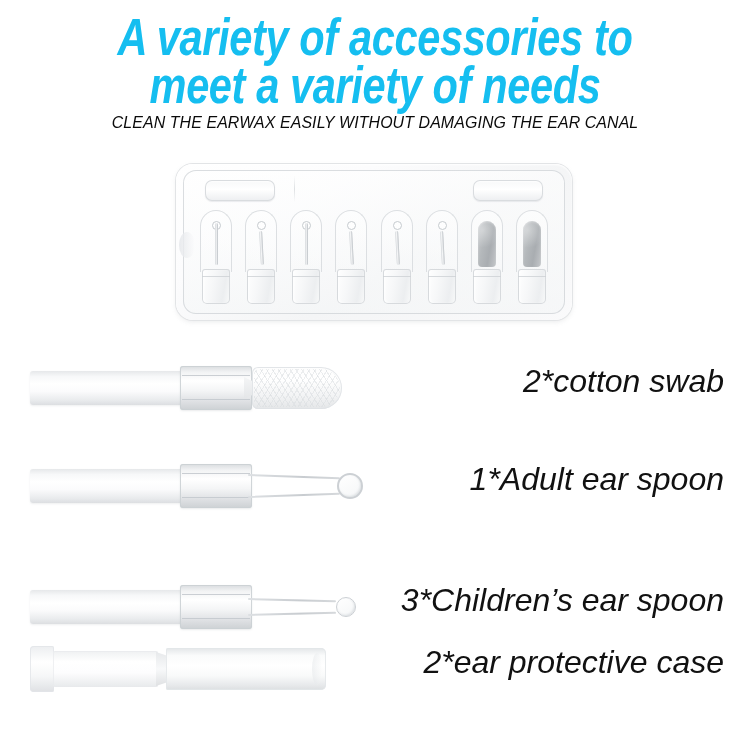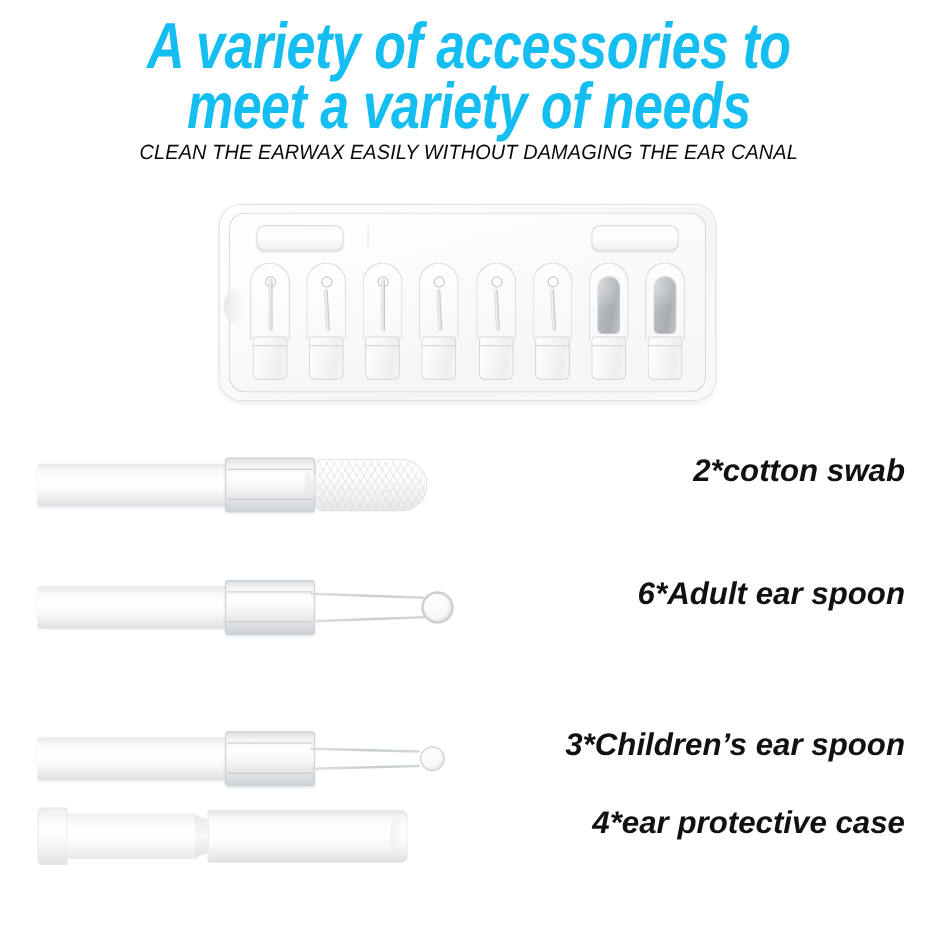--- a/index.html
+++ b/index.html
@@ -415,22 +415,22 @@
     background: linear-gradient(90deg, rgba(226,229,232,0.5), rgba(250,251,251,0.2));
   }
 
   
   .label {
     position: absolute;
     right: 26px;
     top: 18px;
     font-family: "Liberation Sans", sans-serif;
     font-style: italic;
-    font-weight: bold;
-    font-size: 25px;
+    font-weight: normal;
+    font-size: 32px;
     color: #111111;
     white-space: nowrap;
     letter-spacing: 0px;
   }
 </style>
 </head>
 <body>
 
 <div id="banner">
 
@@ -534,21 +534,21 @@
   <div class="row r2">
     <div class="product">
       <div class="handle"></div>
       <div class="collar"></div>
       <div class="spoon-wire">
         <div class="arm-top"></div>
         <div class="arm-bot"></div>
         <div class="bulb"></div>
       </div>
     </div>
-    <div class="label">6*Adult ear spoon</div>
+    <div class="label">1*Adult ear spoon</div>
   </div>
 
   <div class="row r3">
     <div class="product">
       <div class="handle"></div>
       <div class="collar"></div>
       <div class="spoon-wire child">
         <div class="arm-top"></div>
         <div class="arm-bot"></div>
         <div class="bulb"></div>
@@ -557,16 +557,16 @@
     <div class="label">3*Children’s ear spoon</div>
   </div>
 
   <div class="row r4">
     <div class="product">
       <div class="case-cap"></div>
       <div class="case-body"></div>
       <div class="case-joint"></div>
       <div class="case-tube"></div>
     </div>
-    <div class="label">4*ear protective case</div>
+    <div class="label">2*ear protective case</div>
   </div>
 
 </div>
 
 </body></html>

